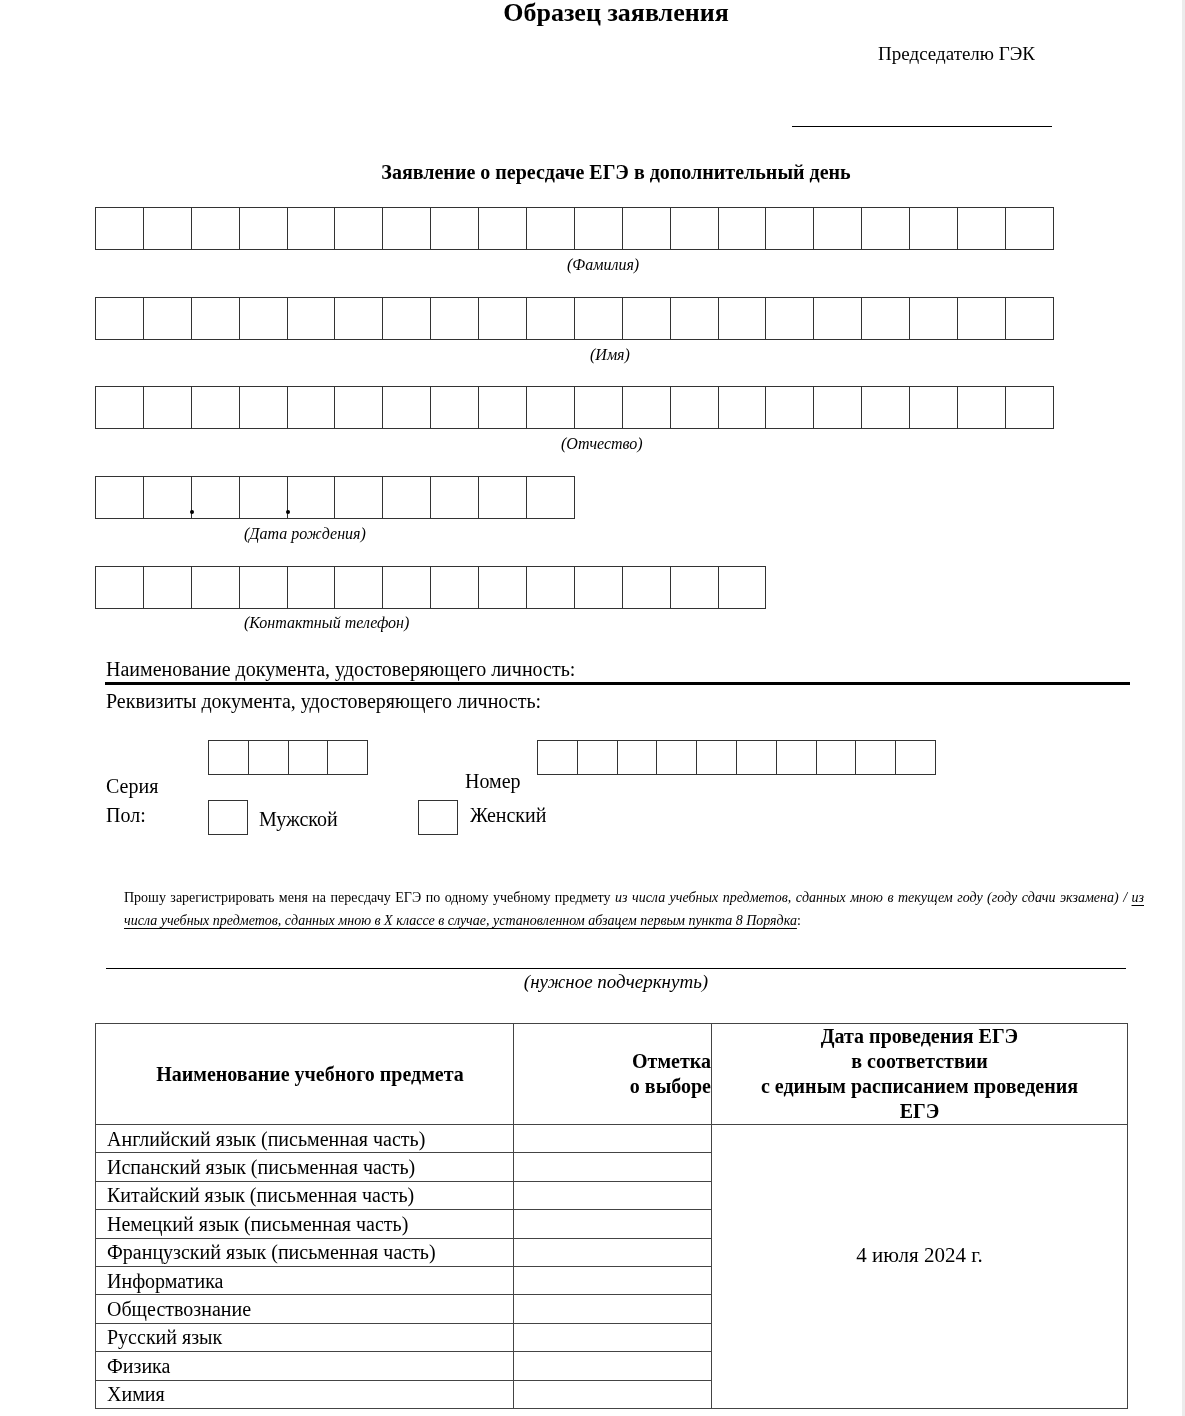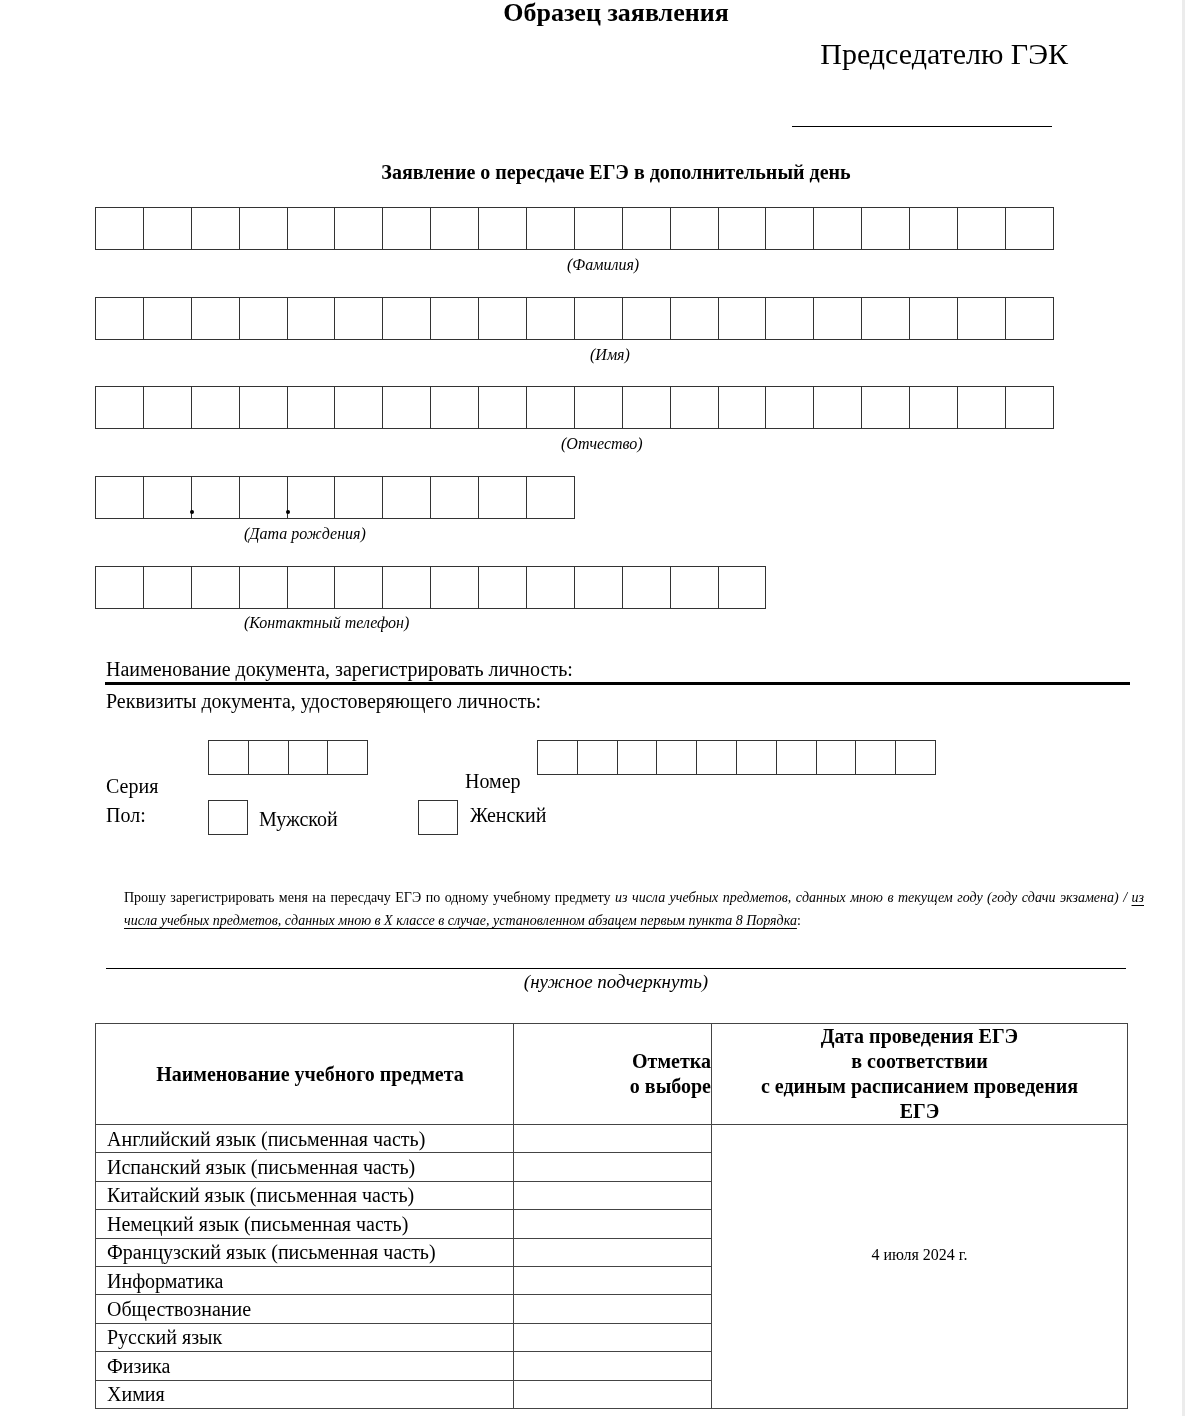--- a/index.html
+++ b/index.html
@@ -4,21 +4,21 @@
 <style>
   html, body { margin: 0; padding: 0; }
   body {
     width: 1185px; height: 1416px; position: relative; overflow: hidden;
     background: #ffffff; color: #000000;
     font-family: "Liberation Serif", "DejaVu Serif", serif;
   }
   .page-edge { position: absolute; left: 1182px; top: 0; width: 3px; height: 1416px; background: #ececec; }
   .abs { position: absolute; white-space: nowrap; }
   .title { left: 0; width: 1232px; top: -4px; text-align: center; font-weight: bold; font-size: 26px; line-height: 34px; }
-  .addressee { right: 117px; top: 38px; font-size: 30px; line-height: 32px; }
+  .addressee { right: 150px; top: 38px; font-size: 19px; line-height: 32px; }
   .sign-line { left: 792px; top: 126px; width: 260px; height: 0; border-top: 1.5px solid #000; }
   .doc-heading { left: 0; width: 1232px; top: 158px; text-align: center; font-weight: bold; font-size: 20px; line-height: 28px; }
 
   .cells { position: absolute; display: flex; }
   .cells .cell { box-sizing: border-box; border: 1px solid #333; margin-left: -1px; background: #fff; position: relative; }
   .cells .cell:first-child { margin-left: 0; }
   .cells.big .cell { width: 48.9px; height: 43px; }
   .cells.mid .cell { width: 40.8px; height: 35px; }
   .dot { position: absolute; width: 4px; height: 4px; border-radius: 50%; background: #000; bottom: 4px; }
 
@@ -42,21 +42,21 @@
     position: absolute; left: 95px; top: 1023px; width: 1033px;
     border-collapse: collapse; font-size: 20px;
   }
   table.subjects th, table.subjects td { border: 1.5px solid #444; padding: 0; }
   table.subjects th { font-weight: bold; height: 100px; line-height: 25px; vertical-align: middle; }
   table.subjects th.col-name { text-align: center; padding-left: 11px; width: 406px; }
   table.subjects th.col-mark { text-align: right; width: 197px; }
   table.subjects th.col-date { }
   table.subjects td { height: 27.4px; line-height: 24px; }
   table.subjects td.subj { padding-left: 11px; }
-  table.subjects td.date-cell { text-align: center; vertical-align: top; padding-top: 118px; font-size: 16px; }
+  table.subjects td.date-cell { text-align: center; vertical-align: top; padding-top: 118px; font-size: 21px; }
 </style>
 </head>
 <body>
 
 <div class="page-edge"></div>
 
 <div class="abs title">Образец заявления</div>
 <div class="abs addressee">Председателю ГЭК</div>
 <div class="abs sign-line"></div>
 <div class="abs doc-heading">Заявление о пересдаче ЕГЭ в дополнительный день</div>
@@ -162,21 +162,21 @@
     <div class="cell"></div>
     <div class="cell"></div>
     <div class="cell"></div>
     <div class="cell"></div>
     <div class="cell"></div>
     <div class="cell"></div>
     <div class="cell"></div>
   </div>
 <div class="abs caption" style="left:244px; top:611px;">(Контактный телефон)</div>
 
-<div class="abs label" style="left:106px; top:656px;">Наименование документа, зарегистрировать личность:</div>
+<div class="abs label" style="left:106px; top:656px;">Наименование документа, удостоверяющего личность:</div>
 <div class="abs thick-line"></div>
 <div class="abs label" style="left:106px; top:688px;">Реквизиты документа, удостоверяющего личность:</div>
 
 <div class="abs label" style="left:106px; top:742px;margin-top:31px;">Серия</div>
 <div class="cells mid" style="left:208px; top:740px;">
     <div class="cell"></div>
     <div class="cell"></div>
     <div class="cell"></div>
     <div class="cell"></div>
   </div>

